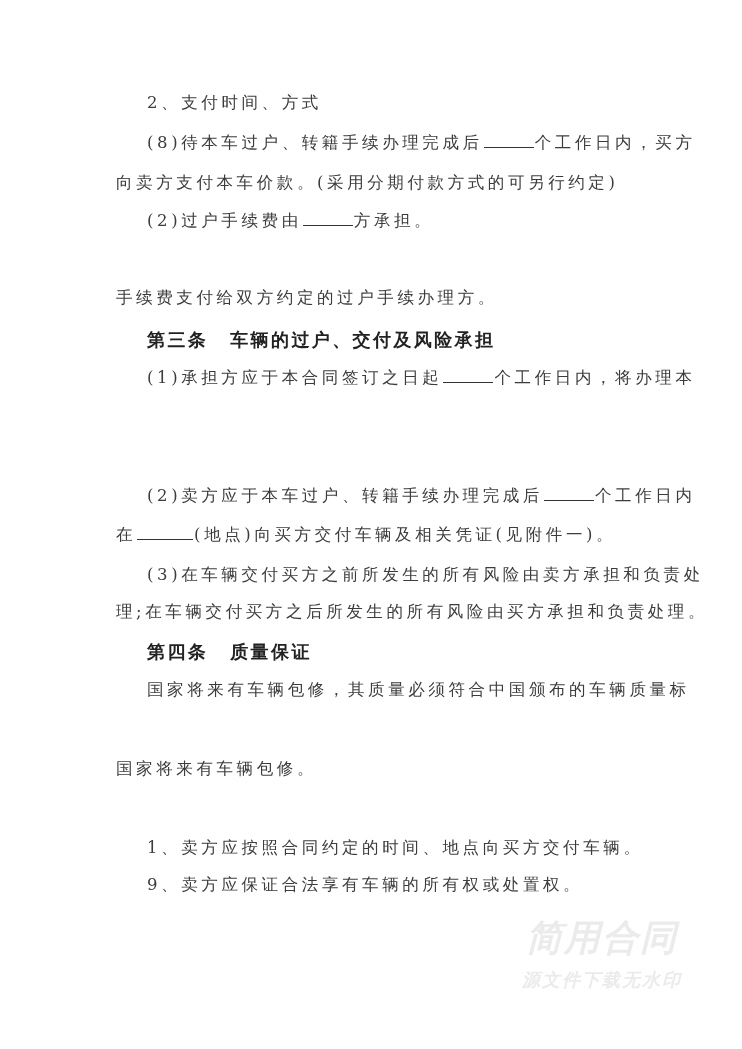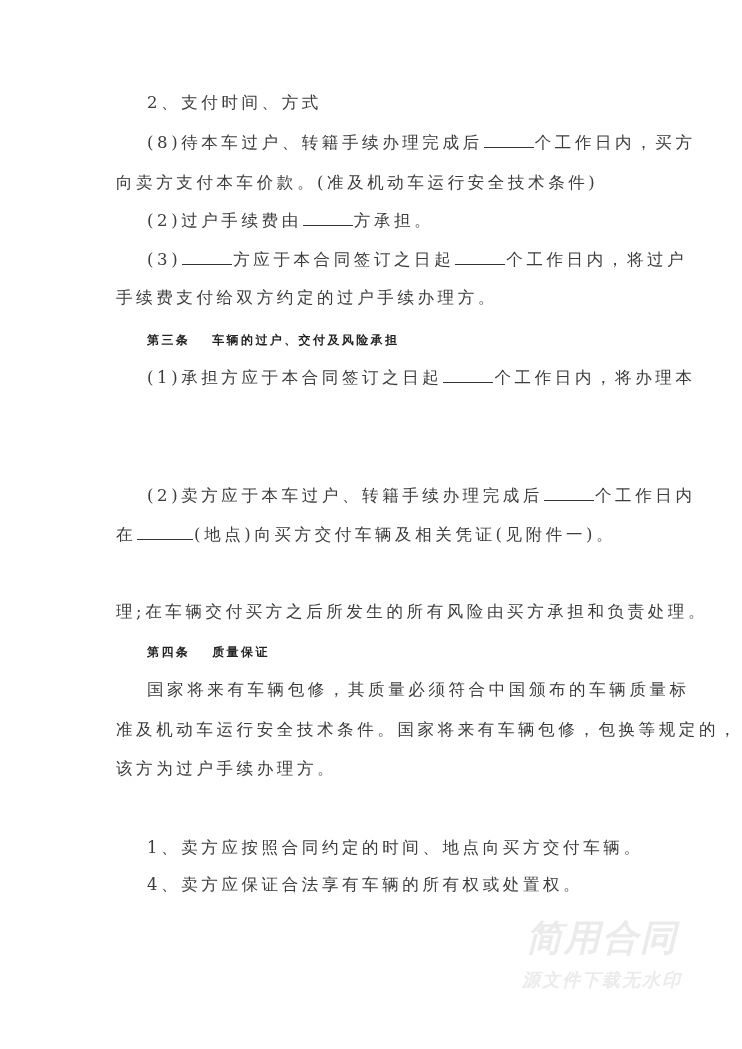--- a/index.html
+++ b/index.html
@@ -31,21 +31,21 @@
       font-size: 16.5px;
       letter-spacing: 3.6px;
       white-space: nowrap;
       color: #3c3c3c;
     }
     .indent { left: 147px; }
     .heading {
       font-weight: bold;
       color: #222222;
       letter-spacing: 2.4px;
-      font-size: 12px;
+      font-size: 18px;
     }
     .heading .gap { display: inline-block; width: 22px; }
     .blank {
       display: inline-block;
       border-bottom: 1px solid #333333;
       height: 14px;
       vertical-align: baseline;
       margin: 0 1px;
     }
     .b6 { width: 50px; }
@@ -81,30 +81,27 @@
 
   <div class="line indent" style="top:91px">
     <span>2、支付时间、方式</span>
   </div>
 
   <div class="line indent" style="top:131px">
     <span>(8)待本车过户、转籍手续办理完成后</span><span class="blank b6"></span><span>个工作日内，买方</span>
   </div>
 
   <div class="line" style="top:171px">
-    <span>向卖方支付本车价款。(准及机动车运行安全技术条件)</span>
+    <span>向卖方支付本车价款。(采用分期付款方式的可另行约定)</span>
   </div>
 
   <div class="line indent" style="top:209px">
     <span>(2)过户手续费由</span><span class="blank b6"></span><span>方承担。</span>
   </div>
 
-  <div class="line indent" style="top:248px">
-    <span>(3)</span><span class="blank b6"></span><span>方应于本合同签订之日起</span><span class="blank b6"></span><span>个工作日内，将过户</span>
-  </div>
 
   <div class="line" style="top:286px">
     <span>手续费支付给双方约定的过户手续办理方。</span>
   </div>
 
   <div class="line indent heading" style="top:328px">
     <span>第三条</span><span class="gap"></span><span>车辆的过户、交付及风险承担</span>
   </div>
 
   <div class="line indent" style="top:366px">
@@ -114,48 +111,48 @@
 
 
   <div class="line indent" style="top:484px">
     <span>(2)卖方应于本车过户、转籍手续办理完成后</span><span class="blank b6"></span><span>个工作日内</span>
   </div>
 
   <div class="line" style="top:523px">
     <span>在</span><span class="blank b7"></span><span>(地点)向买方交付车辆及相关凭证(见附件一)。</span>
   </div>
 
+  <div class="line indent" style="top:563px">
+    <span>(3)在车辆交付买方之前所发生的所有风险由卖方承担和负责处</span>
+  </div>
 
   <div class="line" style="top:600px">
     <span>理;在车辆交付买方之后所发生的所有风险由买方承担和负责处理。</span>
   </div>
 
   <div class="line indent heading" style="top:640px">
     <span>第四条</span><span class="gap"></span><span>质量保证</span>
   </div>
 
   <div class="line indent" style="top:678px">
     <span>国家将来有车辆包修，其质量必须符合中国颁布的车辆质量标</span>
   </div>
 
-  <div class="line" style="top:718px">
-    <span>准及机动车运行安全技术条件。国家将来有车辆包修，包换等规定的，</span>
-  </div>
 
   <div class="line" style="top:757px">
-    <span>该方为过户手续办理方。</span>
+    <span>国家将来有车辆包修。</span>
   </div>
 
 
   <div class="line indent" style="top:836px">
     <span>1、卖方应按照合同约定的时间、地点向买方交付车辆。</span>
   </div>
 
   <div class="line indent" style="top:873px">
-    <span>4、卖方应保证合法享有车辆的所有权或处置权。</span>
+    <span>9、卖方应保证合法享有车辆的所有权或处置权。</span>
   </div>
 
   <div class="watermark">
     <div class="wm-title">简用合同</div>
     <div class="wm-sub">源文件下载无水印</div>
   </div>
 
 </div>
 
 </body></html>

